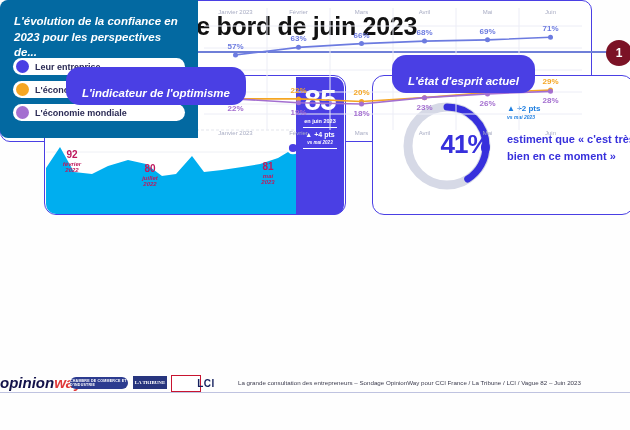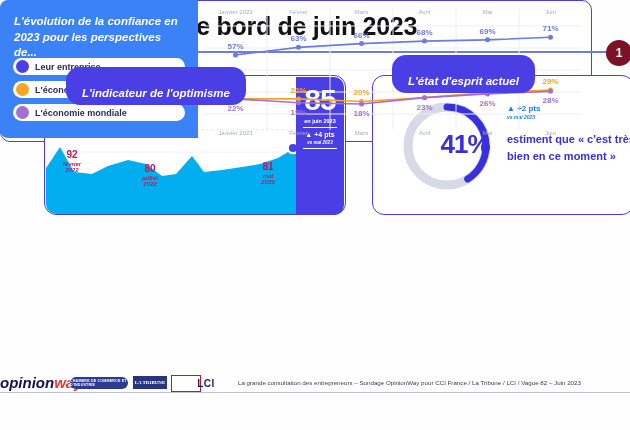--- a/index.html
+++ b/index.html
@@ -101,21 +101,21 @@
   }
   .mood-text{
     position:absolute;left:134px;top:55px;width:150px;
     font-size:11px;font-weight:700;color:#3730dc;line-height:1.55;
   }
   
   #panel-conf{left:44px;top:222px;width:590px;height:140px;
     border:1.4px solid #4a3fe4;border-radius:10px;background:#ffffff;overflow:hidden;}
   .conf-left{
     position:absolute;left:0;top:0;width:198px;height:138px;
-    background:#3b82f6;border-radius:8px 0 0 8px;
+    background:#0369a1;border-radius:8px 0 0 8px;
   }
   .conf-heading{
     position:absolute;left:14px;top:14px;width:172px;
     color:#ffffff;font-size:11.5px;font-weight:700;font-style:italic;line-height:1.35;
   }
   .legend{position:absolute;left:13px;top:58px;width:172px;}
   .legend-item{
     display:flex;align-items:center;background:#ffffff;
     border-radius:11px;height:17px;margin-bottom:6px;padding-left:3px;
   }

